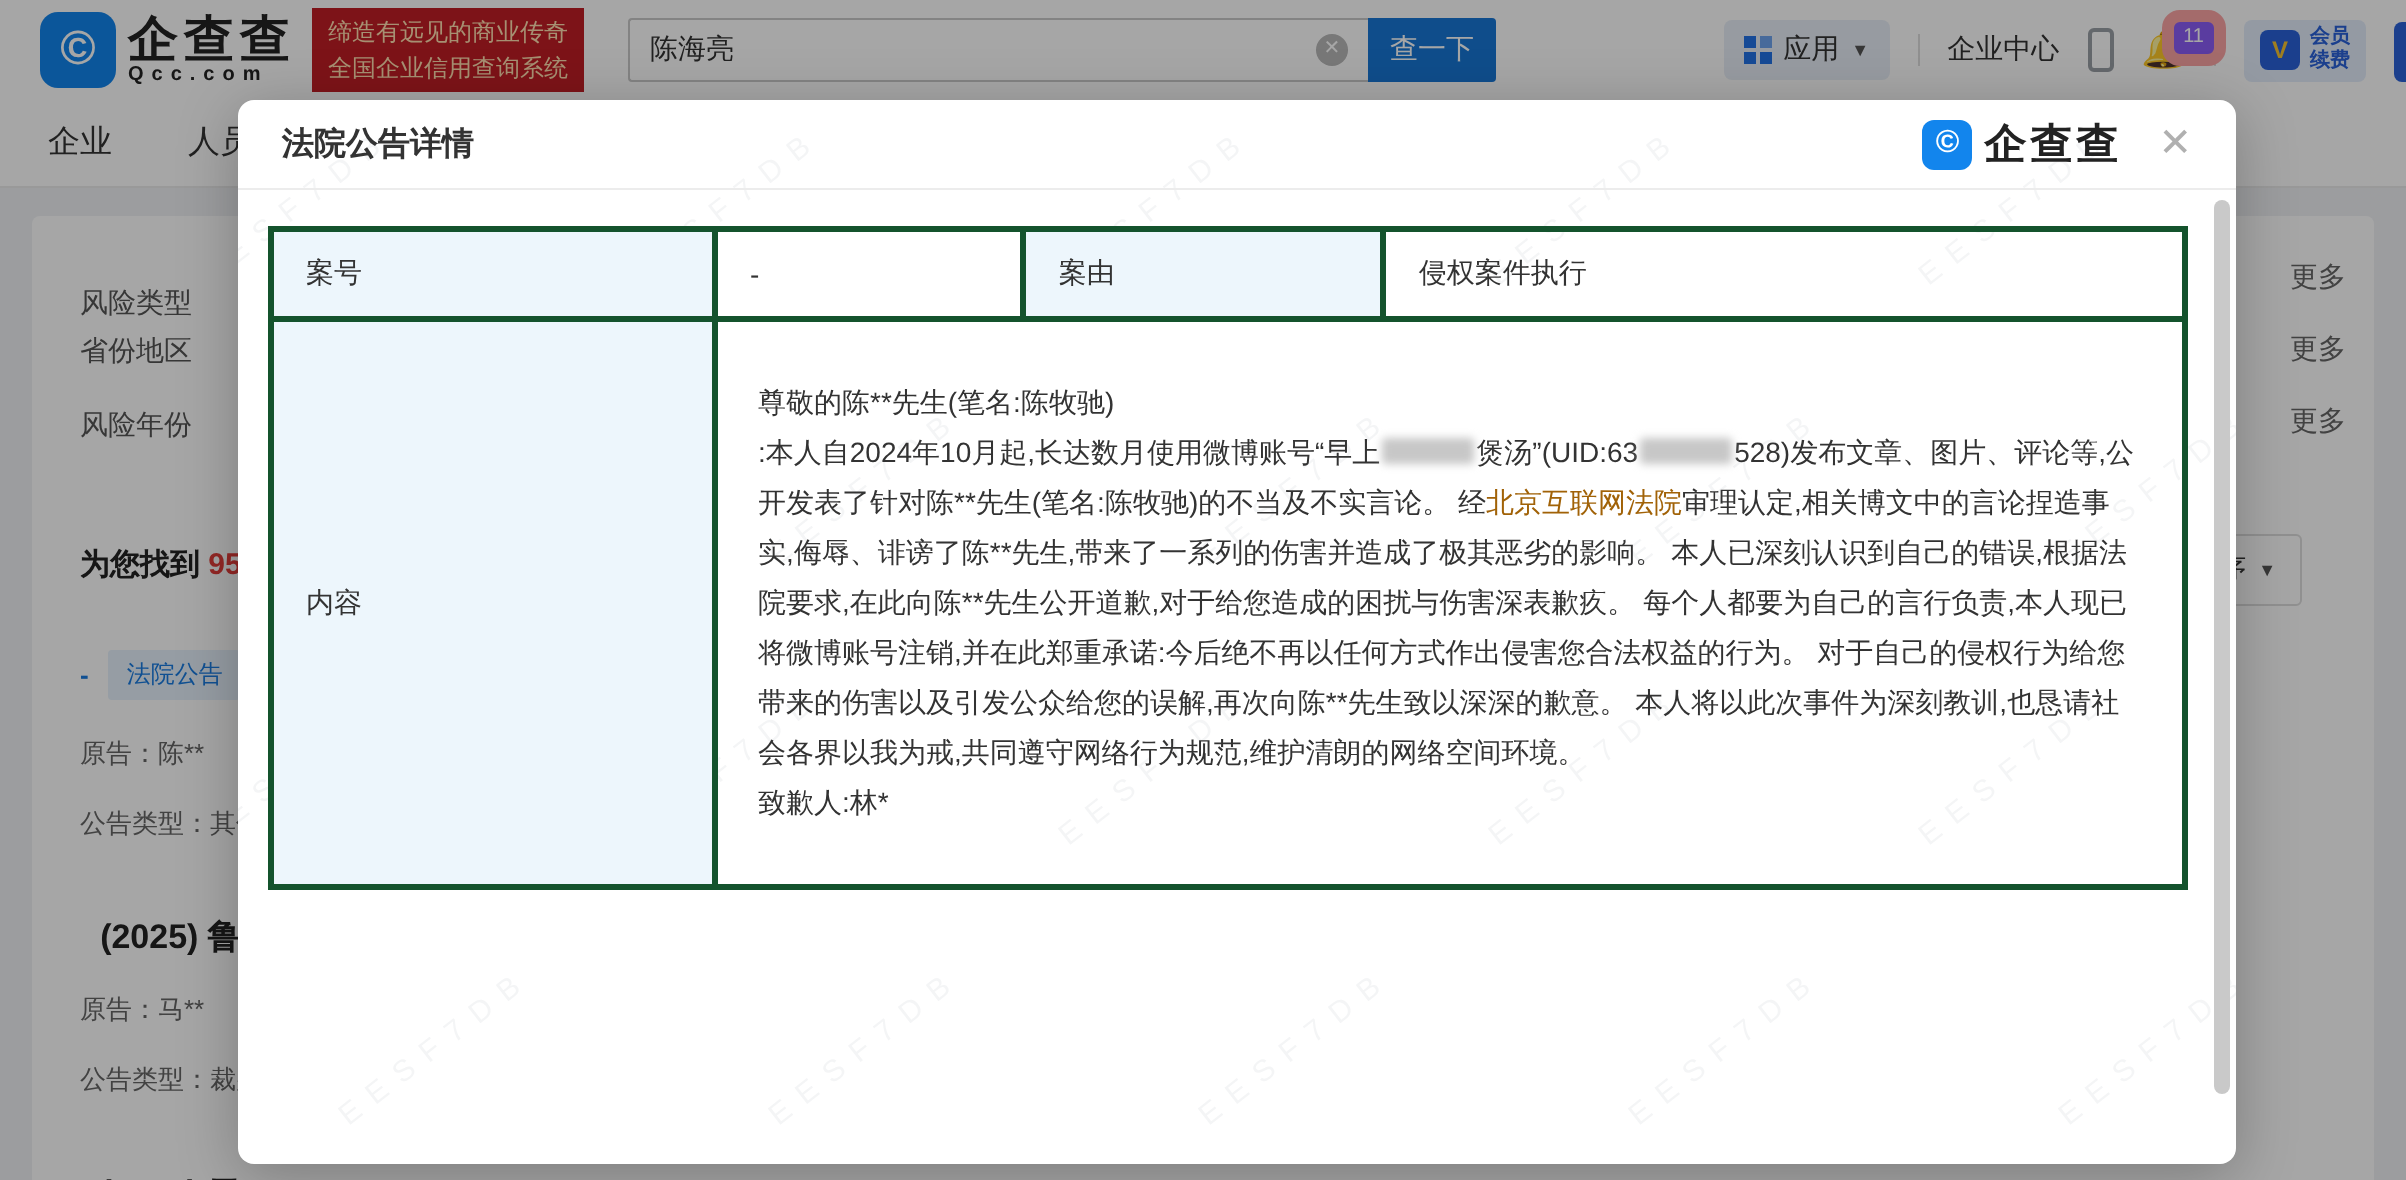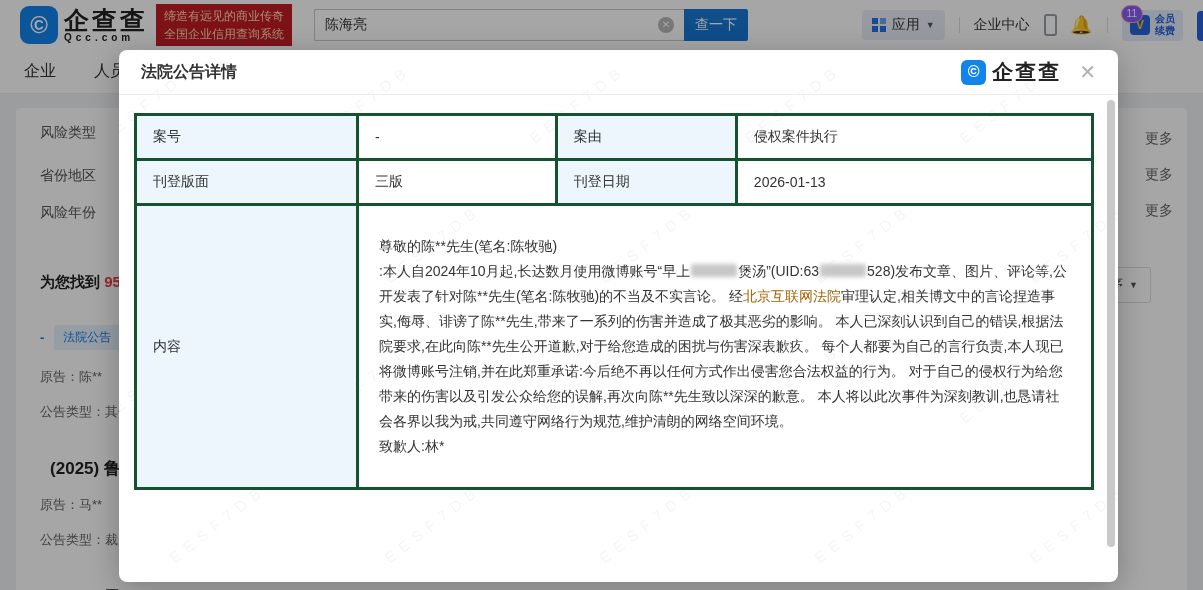--- a/index.html
+++ b/index.html
@@ -24,21 +24,21 @@
   .apps-pill { background:#e9eff7; border-radius:4px; height:30px; display:flex; align-items:center; gap:6px; padding:0 10px; font-size:14px; }
   .grid-ic { width:14px; height:14px; display:grid; grid-template-columns:6px 6px; grid-template-rows:6px 6px; gap:2px; }
   .grid-ic i { background:#2272e6; }
   .grid-ic i:nth-child(2){ background:#6ea4ef; }
   .caret { font-size:9px; color:#555; }
   .vbar { width:1px; height:16px; background:#ddd; }
   .center-link { font-size:14px; color:#333; }
   .phone-ic { width:13px; height:22px; border:2px solid #9aa0a6; border-radius:3px; }
   .bell-wrap { position:relative; }
   .bell-ic { font-size:18px; color:#9aa0a6; }
-  .badge { position:absolute; top:-9px; left:10px; background:#8b5cf6; color:#fff; font-size:10px; line-height:1; padding:3px 5px; border-radius:9px; border:1px solid #fca5a5;margin-left:40px; }
+  .badge { position:absolute; top:-9px; left:10px; background:#8b5cf6; color:#fff; font-size:10px; line-height:1; padding:3px 5px; border-radius:9px; border:6px solid #fca5a5; }
   .vip-pill { background:#e3edfb; border-radius:4px; display:flex; align-items:center; gap:5px; padding:3px 8px; }
   .vip-ic { width:20px; height:20px; background:#2a62d9; border-radius:4px; color:#f5c231; font-size:12px; font-weight:bold; text-align:center; line-height:20px; }
   .vip-txt { font-size:10px; line-height:1.25; color:#2a62d9; font-weight:bold; }
   .edge-sliver { position:absolute; right:-4px; top:11px; width:10px; height:30px; background:#2a62d9; border-radius:4px 0 0 4px; }
 
   .navrow { background:#fff; height:44px; display:flex; align-items:center; gap:38px; padding:0 24px; border-bottom:1px solid #ececec; font-size:16px; }
 
   .filter-card { position:absolute; left:16px; right:16px; top:108px; height:182px; background:#fff; border-radius:4px; }
   .filter-row { position:absolute; left:24px; display:flex; align-items:center; gap:28px; font-size:14px; color:#555; }
   .filter-row .pill { background:#1877d6; color:#fff; border-radius:3px; padding:4px 12px; font-size:13px; }
@@ -128,21 +128,21 @@
     </div>
     <div class="edge-sliver"></div>
   </div>
 
   <div class="navrow">
     <span>企业</span>
     <span>人员</span>
   </div>
 
   <div class="filter-card">
-    <div class="filter-row" style="top:16px;">
+    <div class="filter-row" style="top:35px;">
       <span>风险类型</span>
       <span class="plain">全部</span>
     </div>
     <div class="filter-row" style="top:55px;">
       <span>省份地区</span>
       <span class="pill">全部</span>
     </div>
     <div class="filter-row" style="top:92px;">
       <span>风险年份</span>
       <span class="pill">全部</span>
@@ -211,26 +211,20 @@
 
   <table class="dtable">
     <tbody>
         <tr>
       <td class="lbl">案号</td>
       <td>-</td>
       <td class="lbl2">案由</td>
       <td>侵权案件执行</td>
     </tr>
     <tr>
-      <td class="lbl">刊登版面</td>
-      <td>三版</td>
-      <td class="lbl2">刊登日期</td>
-      <td>2026-01-13</td>
-    </tr>
-    <tr>
       <td class="lbl">内容</td>
       <td colspan="3" class="content-cell" id="content-cell"><span>尊敬的陈**先生(笔名:陈牧驰)
 :本人自2024年10月起,长达数月使用微博账号“早上</span><span class="blur"></span><span>煲汤”(UID:63</span><span class="blur"></span><span>528)发布文章、图片、评论等,公开发表了针对陈**先生(笔名:陈牧驰)的不当及不实言论。 经</span><span class="lnk">北京互联网法院</span><span>审理认定,相关博文中的言论捏造事实,侮辱、诽谤了陈**先生,带来了一系列的伤害并造成了极其恶劣的影响。 本人已深刻认识到自己的错误,根据法院要求,在此向陈**先生公开道歉,对于给您造成的困扰与伤害深表歉疚。 每个人都要为自己的言行负责,本人现已将微博账号注销,并在此郑重承诺:今后绝不再以任何方式作出侵害您合法权益的行为。 对于自己的侵权行为给您带来的伤害以及引发公众给您的误解,再次向陈**先生致以深深的歉意。 本人将以此次事件为深刻教训,也恳请社会各界以我为戒,共同遵守网络行为规范,维护清朗的网络空间环境。
 致歉人:林*</span></td>
     </tr>
   </tbody>
     </table>
 
   <div class="scroll-thumb"></div>
 </div>

